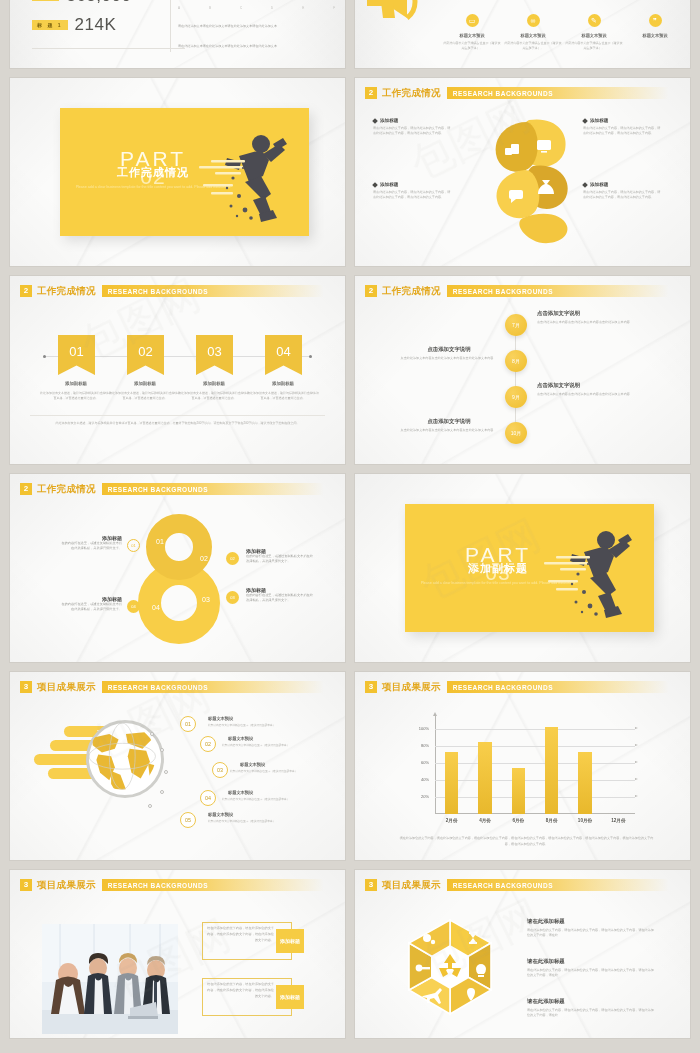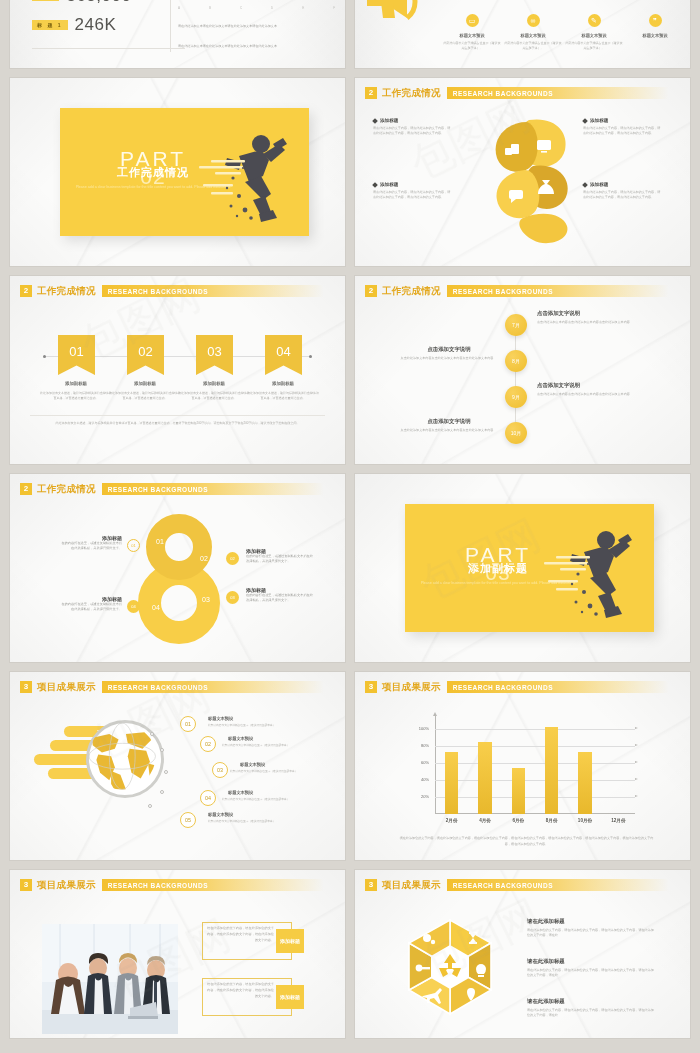--- a/index.html
+++ b/index.html
@@ -200,21 +200,21 @@
  <div class="grid">
 
   <div class="slide clip-top">
     <div class="bg"></div>
     <div class="kpi-row" style="left:22px;top:-14px;">
       <span class="kpi-badge">标 题</span>
       <span class="kpi-val">568,000</span>
     </div>
     <div class="kpi-row" style="left:22px;top:15px;">
       <span class="kpi-badge"><span>标 题</span> <span>1</span></span>
-      <span class="kpi-val">246K</span>
+      <span class="kpi-val">214K</span>
     </div>
     <div class="hr-line" style="left:22px;right:160px;top:48px;"></div>
     <div class="hr-line" style="left:160px;width:1px;height:52px;top:0;"></div>
     <div style="position:absolute;left:168px;top:6px;right:10px;display:flex;justify-content:space-between;">
       <span style="font-size:3px;color:#c2c1bd">A</span>
           <span style="font-size:3px;color:#c2c1bd">B</span>
       <span style="font-size:3px;color:#c2c1bd">C</span>
           <span style="font-size:3px;color:#c2c1bd">D</span>
       <span style="font-size:3px;color:#c2c1bd">E</span>
           <span style="font-size:3px;color:#c2c1bd">F</span>

